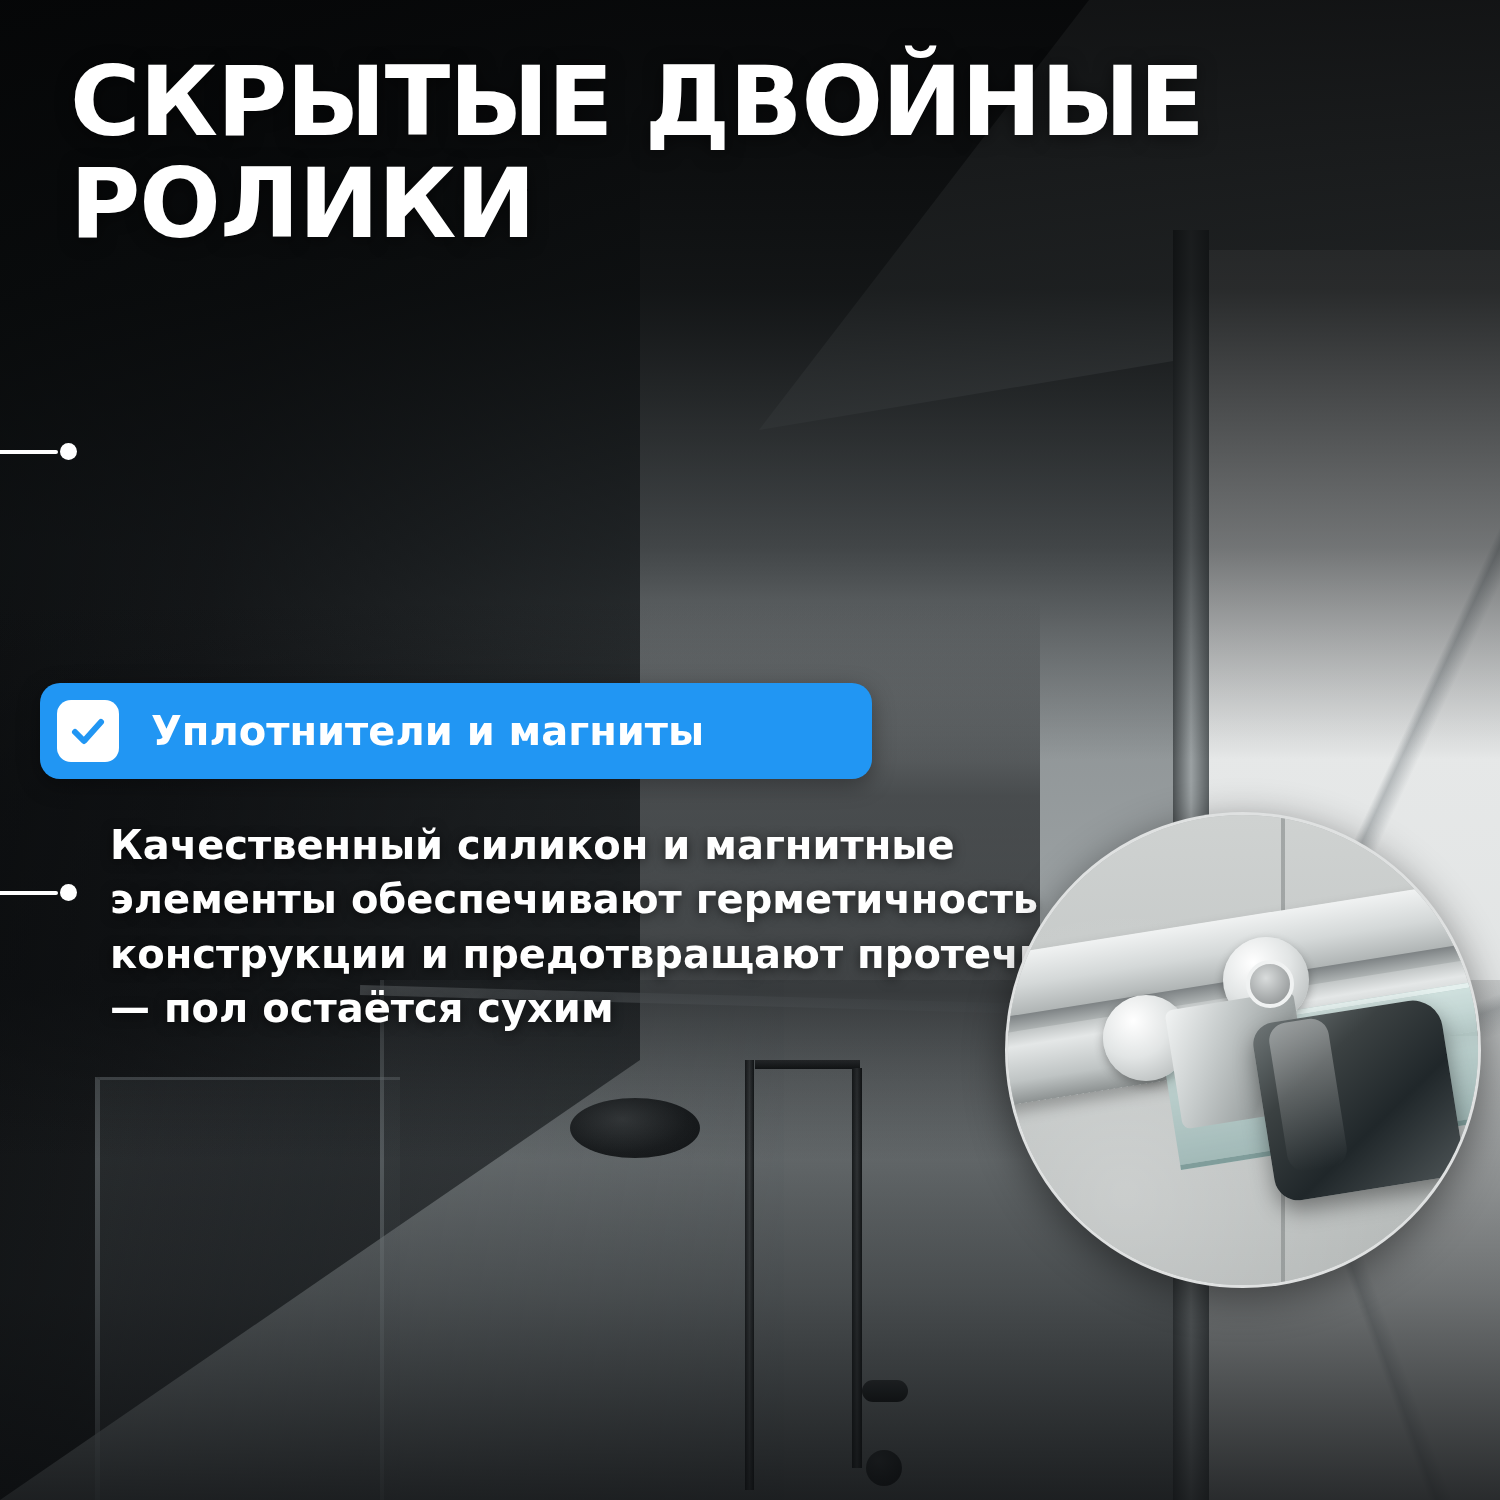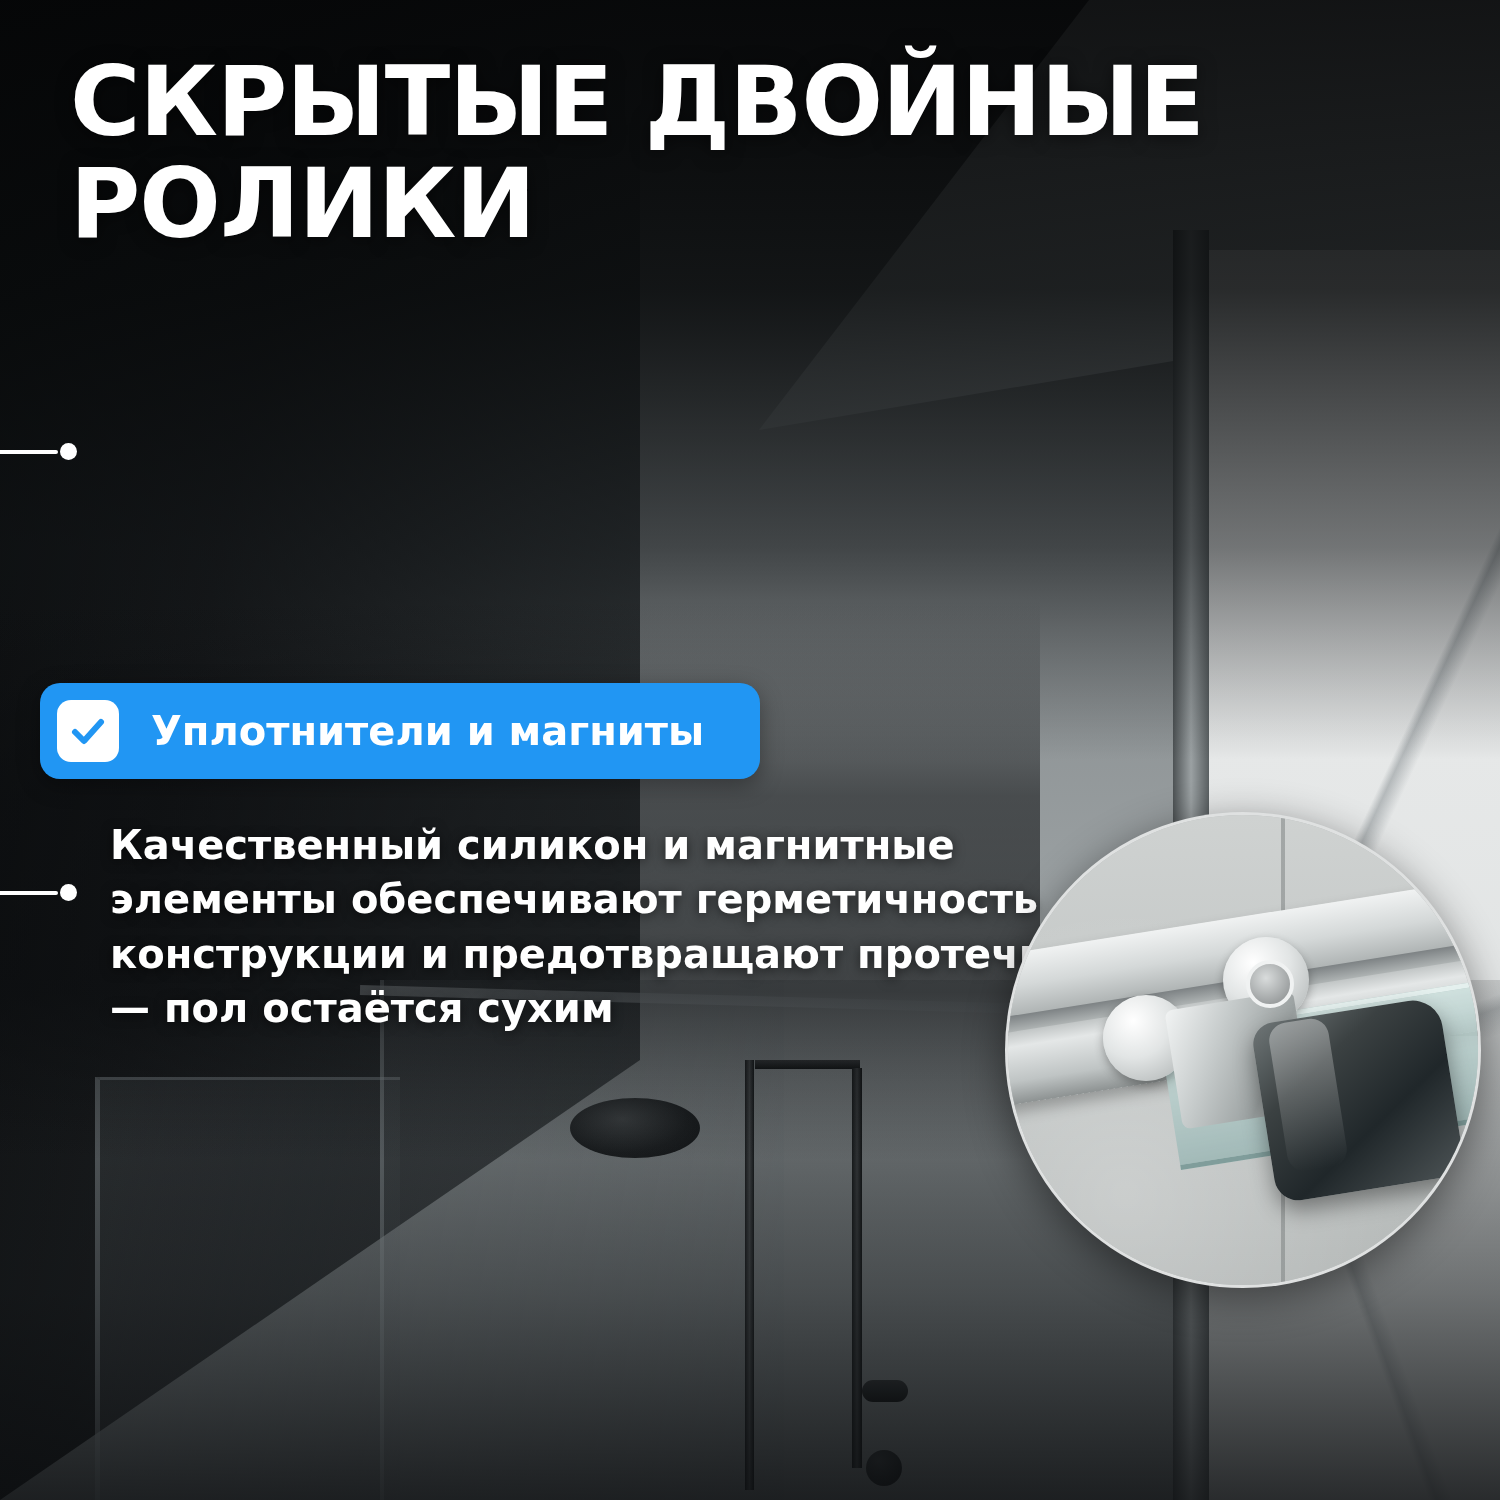--- a/index.html
+++ b/index.html
@@ -146,21 +146,21 @@
 
   .p1{position:absolute;left:110px;top:310px;width:950px;}
   .p2{position:absolute;left:110px;top:818px;width:1000px;}
 
   .m1{left:-2px;top:443px;}
   .m2{left:-2px;top:884px;}
 
   
   .pill{
     position:absolute;left:40px;top:683px;
-    width:720px;height:96px;
+    width:832px;height:96px;
     background:#2196f3;
     border-radius:20px;
     display:flex;align-items:center;
     box-shadow:0 6px 22px rgba(0,0,0,.35);
   }
   .pill-check{
     width:62px;height:62px;margin-left:17px;
     background:#ffffff;border-radius:14px;
     display:flex;align-items:center;justify-content:center;
     flex:none;

